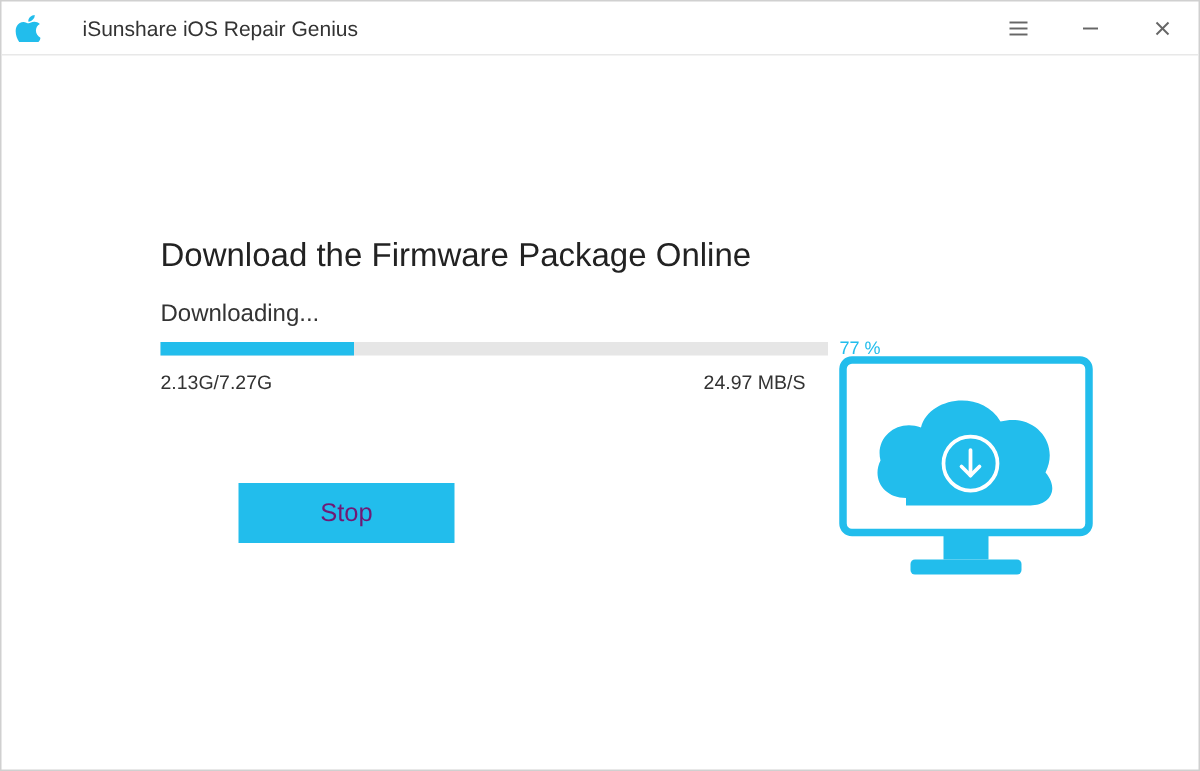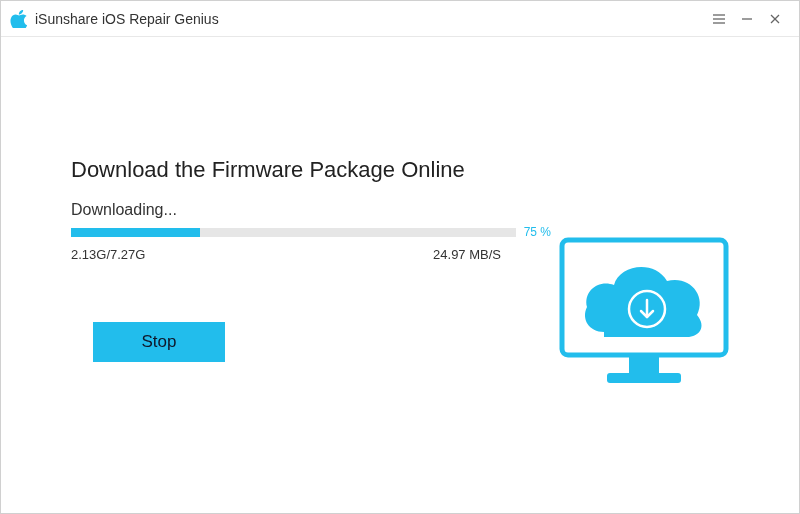--- a/index.html
+++ b/index.html
@@ -16,20 +16,21 @@
     border: 1px solid #d0d0d0;
     display: flex;
     flex-direction: column;
   }
   .titlebar {
     height: 36px;
     display: flex;
     align-items: center;
     padding: 0 10px 0 8px;
     border-bottom: 1px solid #e8e8e8;
+    gap: 20px;
   }
   .titlebar .logo {
     width: 18px; height: 18px;
     margin-right: 8px;
     display: flex; align-items: center; justify-content: center;
   }
   .titlebar .title {
     font-size: 14px;
     color: #333;
     flex: 0 0 auto;
@@ -38,21 +39,21 @@
   .titlebar .ctl {
     width: 28px; height: 28px;
     display: flex; align-items: center; justify-content: center;
     color: #555;
     font-size: 14px;
     cursor: pointer;
   }
   .content {
     flex: 1;
     position: relative;
-    padding: 120px 70px 0 70px;
+    padding: 120px 70px 0 106px;
   }
   .heading {
     font-size: 22px;
     font-weight: 400;
     color: #222;
     margin-bottom: 18px;
   }
   .status-label {
     font-size: 16px;
     color: #333;
@@ -83,32 +84,32 @@
   }
   .meta-row {
     display: flex;
     width: 430px;
     font-size: 13px;
     color: #333;
     justify-content: space-between;
     margin-bottom: 60px;
   }
   .stop-btn {
-    width: 132px;
+    width: 144px;
     height: 40px;
     background: #22bdec;
-    color: #0f172a;
+    color: #701a75;
     border: none;
     font-size: 17px;
     font-weight: 300;
     cursor: pointer;
     display: flex;
     align-items: center;
     justify-content: center;
-    margin-left: 22px;
+    margin-left: 52px;
   }
   .illus {
     position: absolute;
     right: 70px;
     top: 200px;
     width: 170px;
     height: 160px;
   }
 </style>
 </head>
@@ -151,21 +152,21 @@
   <div class="content">
 
     <div class="heading">Download the Firmware Package Online</div>
 
     <div class="status-label">Downloading...</div>
 
     <div class="progress-row">
       <div class="progress-track">
         <div class="progress-fill" style="width:29%"></div>
       </div>
-      <span class="progress-pct">75 %</span>
+      <span class="progress-pct">77 %</span>
     </div>
 
     <div class="meta-row">
       <span>2.13G/7.27G</span>
       <span>24.97 MB/S</span>
     </div>
 
     <button class="stop-btn">Stop</button>
 
     <div class="illus">

